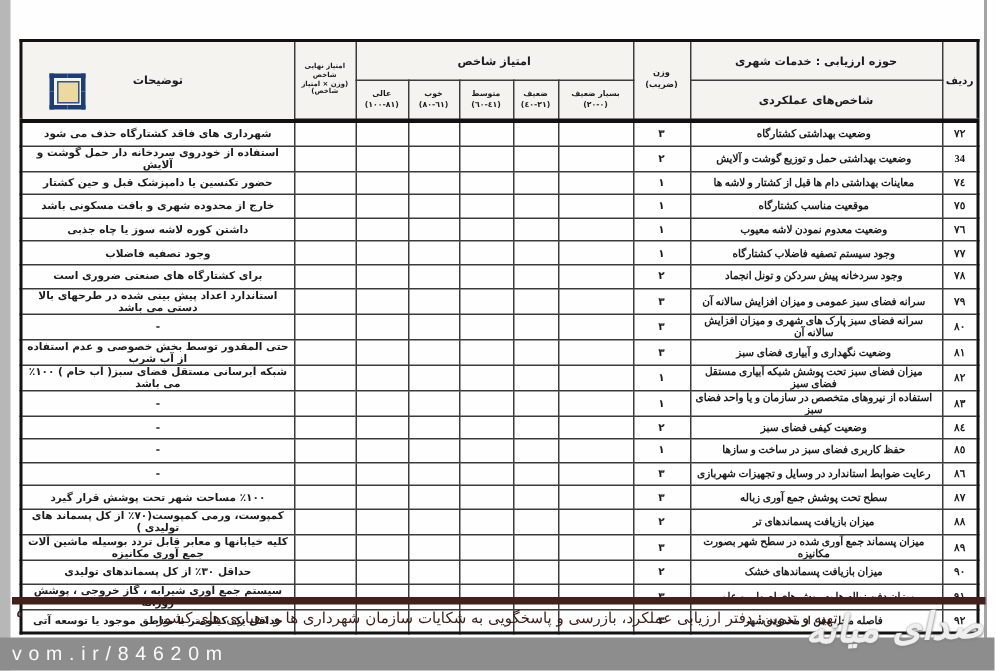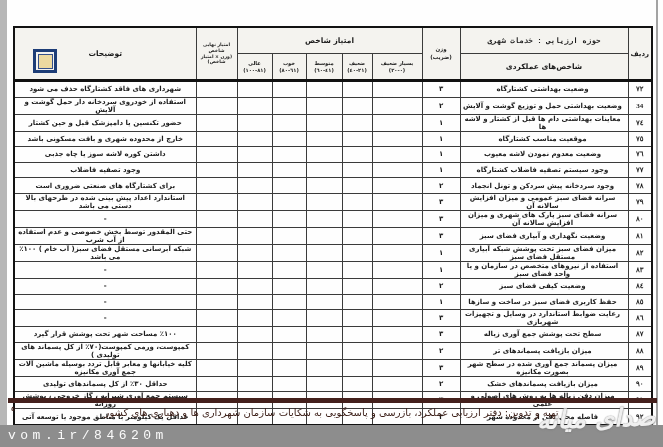--- a/index.html
+++ b/index.html
@@ -18,30 +18,30 @@
     border-collapse:collapse;direction:rtl;table-layout:fixed;
     border:2px solid #121212;
   }
   .sheet-table th,.sheet-table td{
     border:1px solid #3b3b3b;
     font-weight:bold;color:#1c1c1c;
     padding:0 2px;overflow:hidden;
   }
   .sheet-table thead th{background:#f4f3ef;white-space:pre-line;margin-left:32px;}
   .sheet-table thead{border-bottom:3px solid #111;}
-  th.h-domain{font-size:7.5px;height:25px;font-family:Liberation Mono, monospace;}
+  th.h-domain{font-size:7.5px;height:25px;}
   th.h-indicators{font-size:7.5px;height:25px;}
   th.h-row{font-size:7px;}
   th.h-weight{font-size:5.5px;line-height:1.3;}
   th.h-scoregroup{font-size:7.5px;}
   th.h-range{font-size:5.2px;line-height:1.25;vertical-align:middle;}
   th.h-final{font-size:4.6px;line-height:1.3;}
   th.h-notes{font-size:7.5px;position:relative;}
   .sheet-table tbody td{height:14.6px;font-size:7px;text-align:center;}
-  td.c-ind{text-align:right;padding-right:5px;}
+  td.c-ind{text-align:right;padding-right:5px;font-family:Liberation Serif, serif;}
   td.c-no{font-size:7.2px;font-family:Liberation Serif, serif;}
   td.c-note{font-size:6.6px;margin-top:14px;}
   tbody{border-top:2px solid #111;}
 
   
   .org-logo{position:absolute;left:10px;top:1px;width:40px;height:50px;}
   .logo-arc-top,.logo-arc-bottom{
     width:30px;height:8px;margin:0 auto;
     border-top:2px dotted #8f8f8f;border-radius:50% / 100%;
   }
@@ -62,21 +62,21 @@
   .credit-line{
     position:absolute;left:0;right:0;top:407px;text-align:center;direction:rtl;
     font-size:10px;font-weight:normal;color:#3a1d16;
   }
   .page-number{position:absolute;left:11px;top:405px;font-size:6.5px;font-weight:bold;color:#3a1d16;}
 
   
   .bottom-bar{position:absolute;left:0;top:425px;width:663px;height:22px;background:#8d8d8d;}
   .watermark-url{
     position:absolute;left:8px;top:428px;
-    font-size:13px;color:#fbfbfb;letter-spacing:4.5px;font-family:Liberation Mono, monospace;
+    font-size:13px;color:#fbfbfb;letter-spacing:4.5px;font-family:Liberation Sans, sans-serif;
   }
   .brand-calligraphy{
     position:absolute;right:8px;top:404px;direction:rtl;
     font-size:25px;font-weight:bold;font-style:italic;color:#efefef;
     text-shadow:0 0 1px #9a9a9a,0 1px 2px #808080;
     transform:rotate(-2deg);letter-spacing:-1px;
   }
 </style>
 </head>
 <body>

